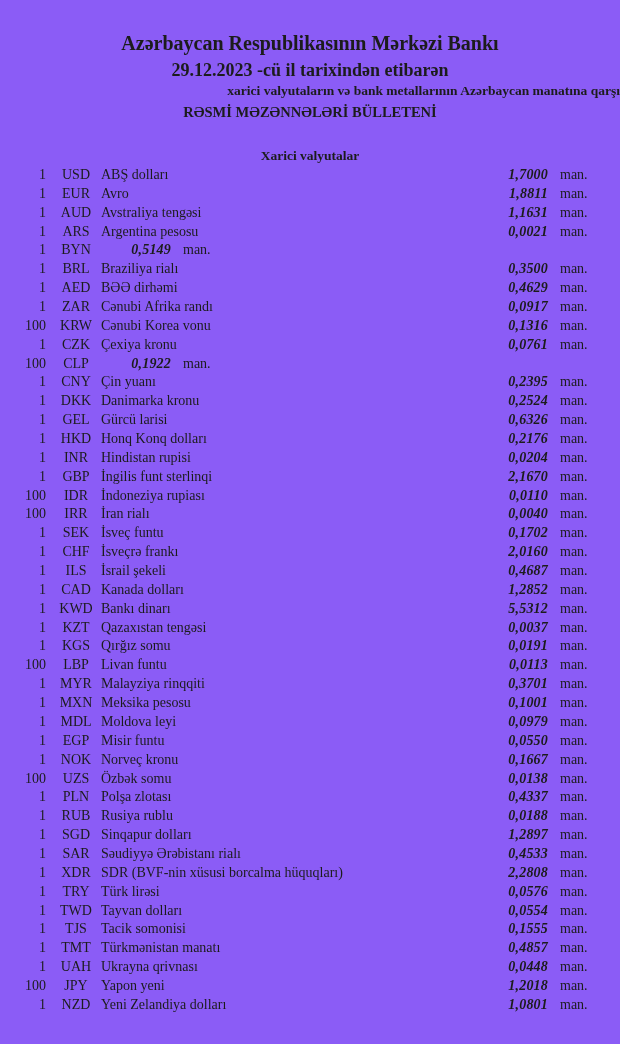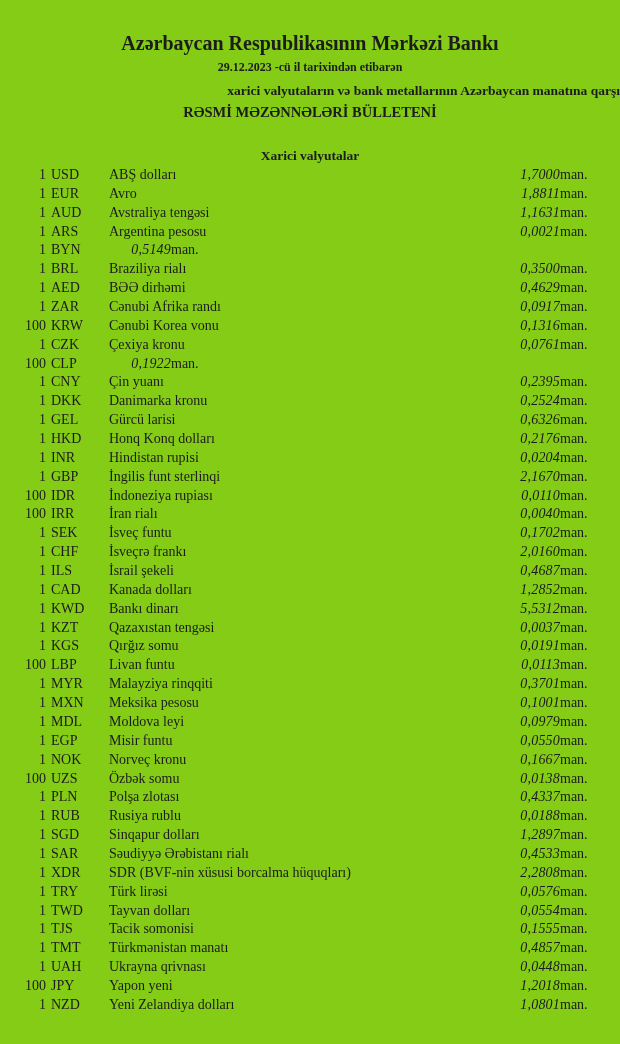--- a/index.html
+++ b/index.html
@@ -1,57 +1,57 @@
 <!DOCTYPE html>
 <html><head>
 <meta charset="utf-8">
 <style>
   html, body { margin: 0; padding: 0; background: #ffffff; }
   .page {
     position: relative;
     width: 620px;
     height: 1044px;
-    background: #84cc16;
+    background: #8b5cf6;
     font-family: "Liberation Serif", serif;
     color: #1c1c1c;
     overflow: hidden;
   }
   .center-line {
     position: absolute;
     left: 0;
     width: 100%;
     text-align: center;
     font-weight: bold;
     white-space: nowrap;
   }
   .doc-title    { top: 32px;  font-size: 20px; }
-  .doc-date     { top: 60px;  font-size: 12px; }
+  .doc-date     { top: 60px;  font-size: 18px; }
   .doc-subtitle { top: 83px;  font-size: 13.5px; text-align: right; }
   .doc-bulletin { top: 104px; font-size: 14.5px; }
   .section-title{ top: 148px; font-size: 13.5px; }
 
   .rates-table {
     position: absolute;
     top: 166px;
     left: 0;
     width: 620px;
   }
   .row {
     display: flex;
     align-items: baseline;
     height: 18.86px;
     line-height: 18.86px;
     font-size: 14px;
     padding-right: 27px;
   }
   .qty  { width: 46px; text-align: right; flex: 0 0 auto; }
-  .code { width: 50px; margin-left: 5px; flex: 0 0 auto; }
-  .name { flex: 1 1 auto; margin-left: 8px; white-space: nowrap; overflow: hidden; }
-  .rate { width: 70px; text-align: right; font-weight: normal; font-style: italic; flex: 0 0 auto; letter-spacing: 0.2px; }
-  .unit { width: 33px; flex: 0 0 auto; }
+  .code { width: 50px; margin-left: 5px; text-align: center; flex: 0 0 auto; }
+  .name { flex: 1 1 auto; white-space: nowrap; overflow: hidden; }
+  .rate { width: 70px; text-align: right; font-weight: bold; font-style: italic; flex: 0 0 auto; letter-spacing: 0.2px; }
+  .unit { width: 33px; margin-left: 12px; flex: 0 0 auto; }
 </style>
 </head>
 <body>
 
 <div class="page">
 
   <div class="center-line doc-title">Azərbaycan Respublikasının Mərkəzi Bankı</div>
 
   <div class="center-line doc-date">29.12.2023 -cü il tarixindən etibarən</div>
 

